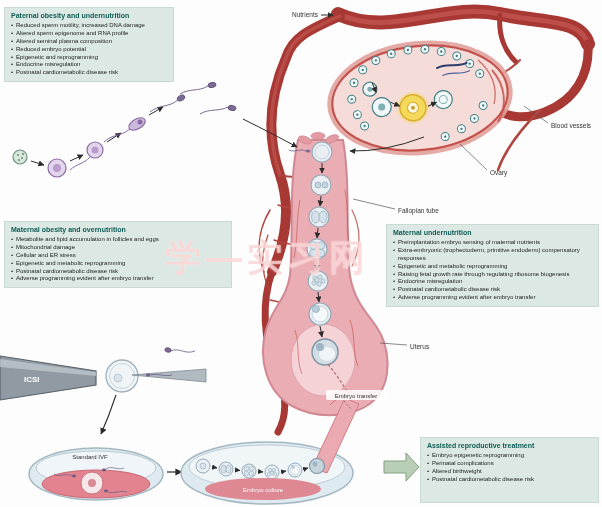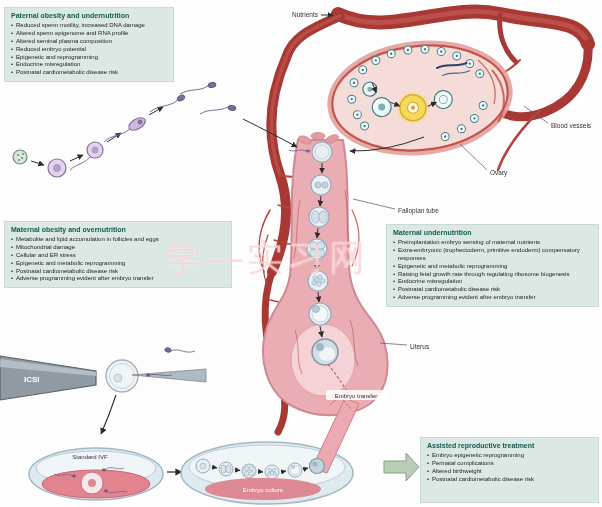--- a/index.html
+++ b/index.html
@@ -15,21 +15,21 @@
   .info-box h3{margin:0 0 2px 0;font-size:7px;line-height:1.2;color:#0e5c54;font-weight:bold;}
   .info-box ul{margin:0;padding:0;list-style:none;}
   .info-box li{font-size:6px;line-height:1.3;color:#1c1c1c;padding-left:5px;position:relative;}
   .info-box li::before{content:"•";position:absolute;left:0;top:0;}
   #box-paternal{left:4px;top:7px;width:170px;}
   #box-maternal-obesity{left:4px;top:221px;width:228px;}
   #box-maternal-under{left:386px;top:224px;width:213px;}
   #box-art{left:420px;top:437px;width:179px;min-height:66px;}
   .watermark{
     position:absolute;left:165px;top:234px;z-index:6;pointer-events:none;
-    font-size:36px;font-weight:normal;letter-spacing:5px;white-space:nowrap;
+    font-size:36px;font-weight:bold;letter-spacing:5px;white-space:nowrap;
     color:rgba(250,205,205,0.70);text-shadow:0 0 2px rgba(255,255,255,0.6);
   }
   text{font-family:"Liberation Sans",sans-serif;}
 </style>
 </head>
 <body>
 
 <svg class="figure" width="602" height="507" viewBox="0 0 602 507">
   <defs>
     <marker id="m" markerWidth="7" markerHeight="7" refX="5.5" refY="3" orient="auto">

